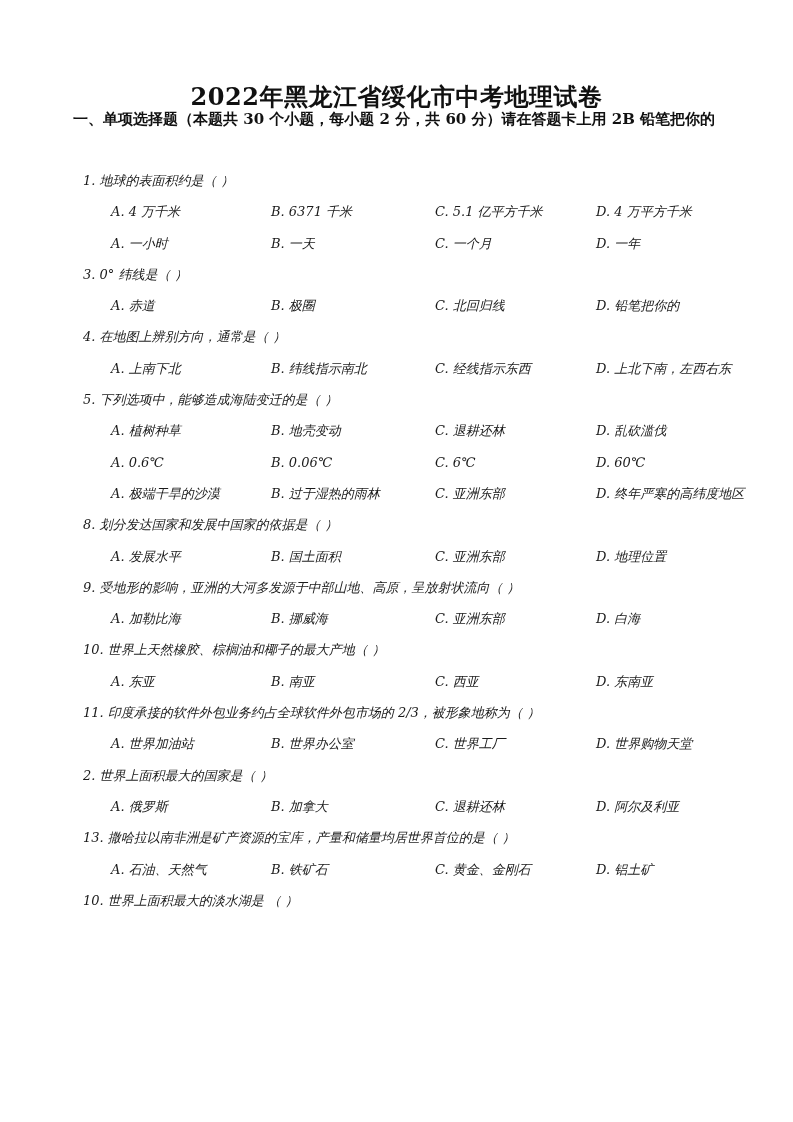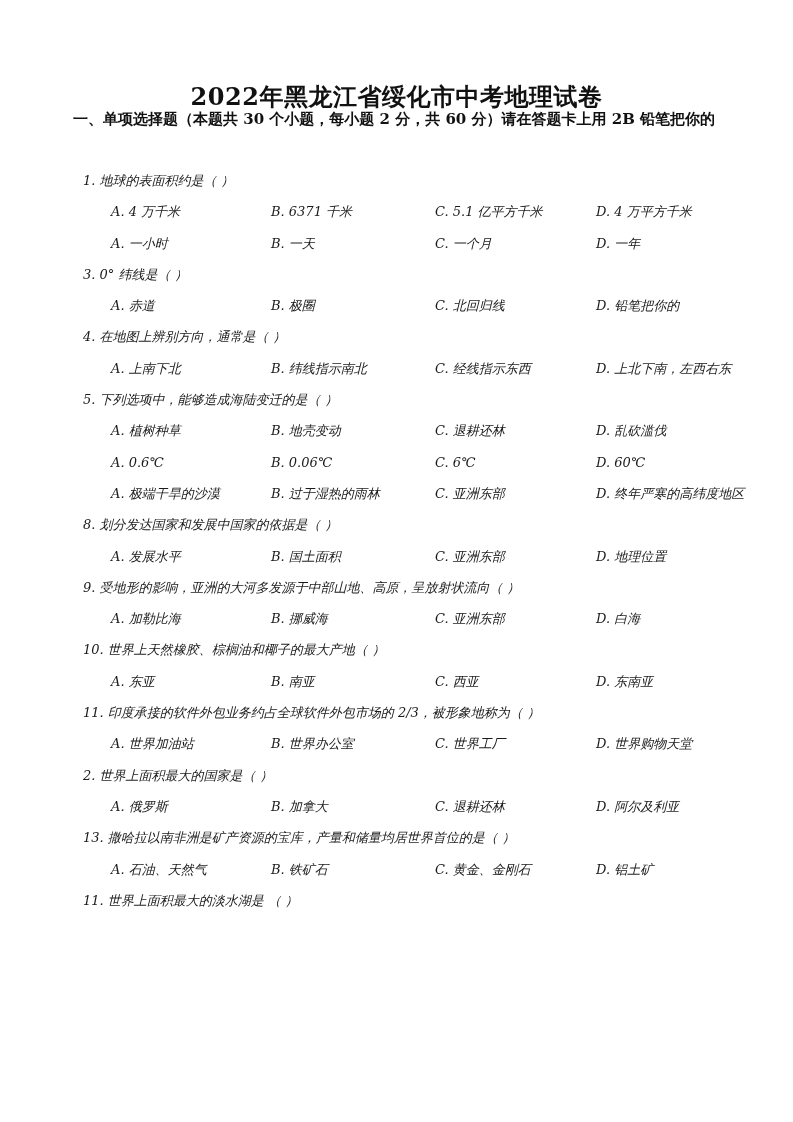--- a/index.html
+++ b/index.html
@@ -120,14 +120,14 @@
       <span class="opt opt-c">C. 退耕还林</span>
       <span class="opt opt-d">D. 阿尔及利亚</span>
     </div>
     <div class="q-stem">13. 撒哈拉以南非洲是矿产资源的宝库，产量和储量均居世界首位的是（      ）</div>
     <div class="q-options">
       <span class="opt opt-a">A. 石油、天然气</span>
       <span class="opt opt-b">B. 铁矿石</span>
       <span class="opt opt-c">C. 黄金、金刚石</span>
       <span class="opt opt-d">D. 铝土矿</span>
     </div>
-    <div class="q-stem">11. 世界上面积最大的淡水湖是                          （    ）</div>
+    <div class="q-stem">10. 世界上面积最大的淡水湖是                          （    ）</div>
   </div>
 
 </body></html>

